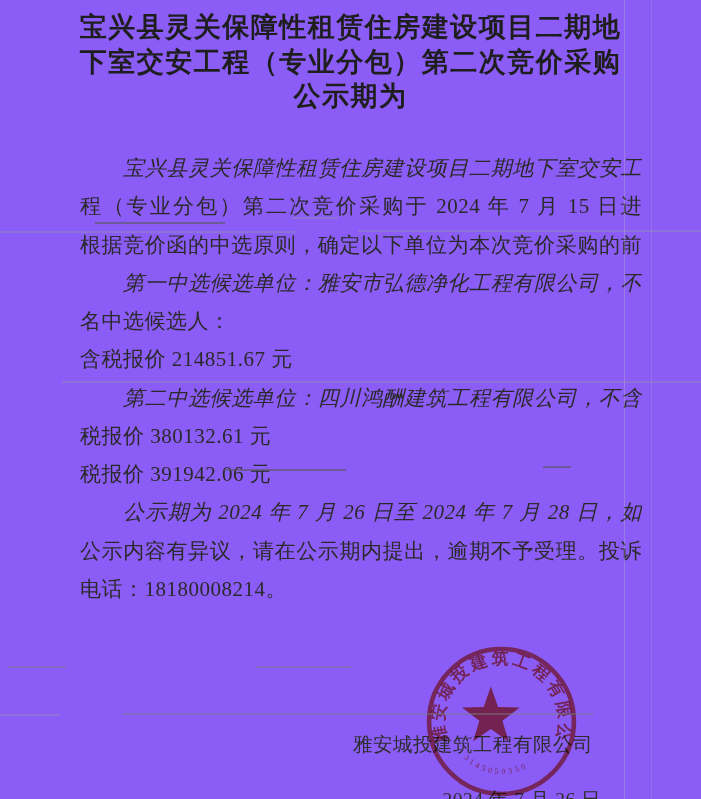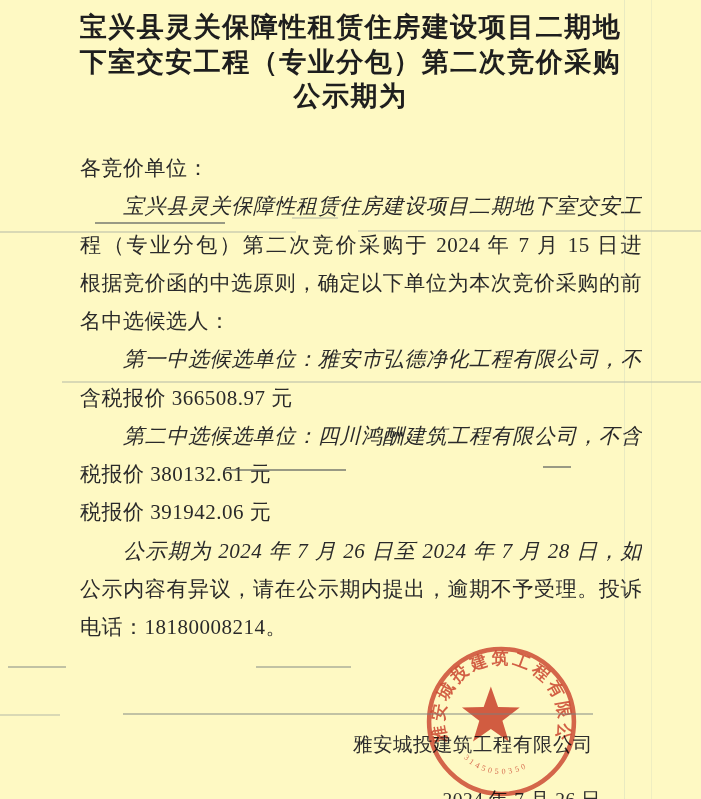--- a/index.html
+++ b/index.html
@@ -5,21 +5,21 @@
   html, body {
     margin: 0; padding: 0;
     width: 701px; height: 799px;
     background: #eceae6;
     font-family: "Liberation Serif", serif;
     overflow: hidden;
   }
   .sheet {
     position: absolute; left: 0; top: 0;
     width: 701px; height: 799px;
-    background: #fef9c3;
+    background: #8b5cf6;
     overflow: hidden;
   }
   
   .title-block {
     position: absolute; top: 10px; left: 30px; right: 30px;
     text-align: center;
     color: #1e1e1e;
   }
   .title-line {
     font-size: 27px; font-weight: 700;
@@ -70,27 +70,26 @@
 
 <div class="sheet">
 
   <div class="title-block">
     <div class="title-line">宝兴县灵关保障性租赁住房建设项目二期地</div>
     <div class="title-line">下室交安工程（专业分包）第二次竞价采购</div>
     <div class="title-line">公示期为</div>
   </div>
 
   <div class="body-block">
-    <div class="body-line">各竞价单位：</div>
     <div class="body-line full indent">宝兴县灵关保障性租赁住房建设项目二期地下室交安工</div>
     <div class="body-line full">程（专业分包）第二次竞价采购于 2024 年 7 月 15 日进行，</div>
     <div class="body-line full">根据竞价函的中选原则，确定以下单位为本次竞价采购的前 3</div>
+    <div class="body-line full indent">第一中选候选单位：雅安市弘德净化工程有限公司，不</div>
     <div class="body-line">名中选候选人：</div>
-    <div class="body-line full indent">第一中选候选单位：雅安市弘德净化工程有限公司，不</div>
-    <div class="body-line">含税报价 366508.97 元</div>
+    <div class="body-line">含税报价 214851.67 元</div>
     <div class="body-line full indent">第二中选候选单位：四川鸿酬建筑工程有限公司，不含</div>
     <div class="body-line">税报价 380132.61 元</div>
     <div class="body-line">税报价 391942.06 元</div>
     <div class="body-line full indent">公示期为 2024 年 7 月 26 日至 2024 年 7 月 28 日，如对</div>
     <div class="body-line full">公示内容有异议，请在公示期内提出，逾期不予受理。投诉</div>
     <div class="body-line">电话：18180008214。</div>
   </div>
 
   <div class="signature-company">雅安城投建筑工程有限公司</div>
   <div class="signature-date">2024 年 7 月 26 日</div>

